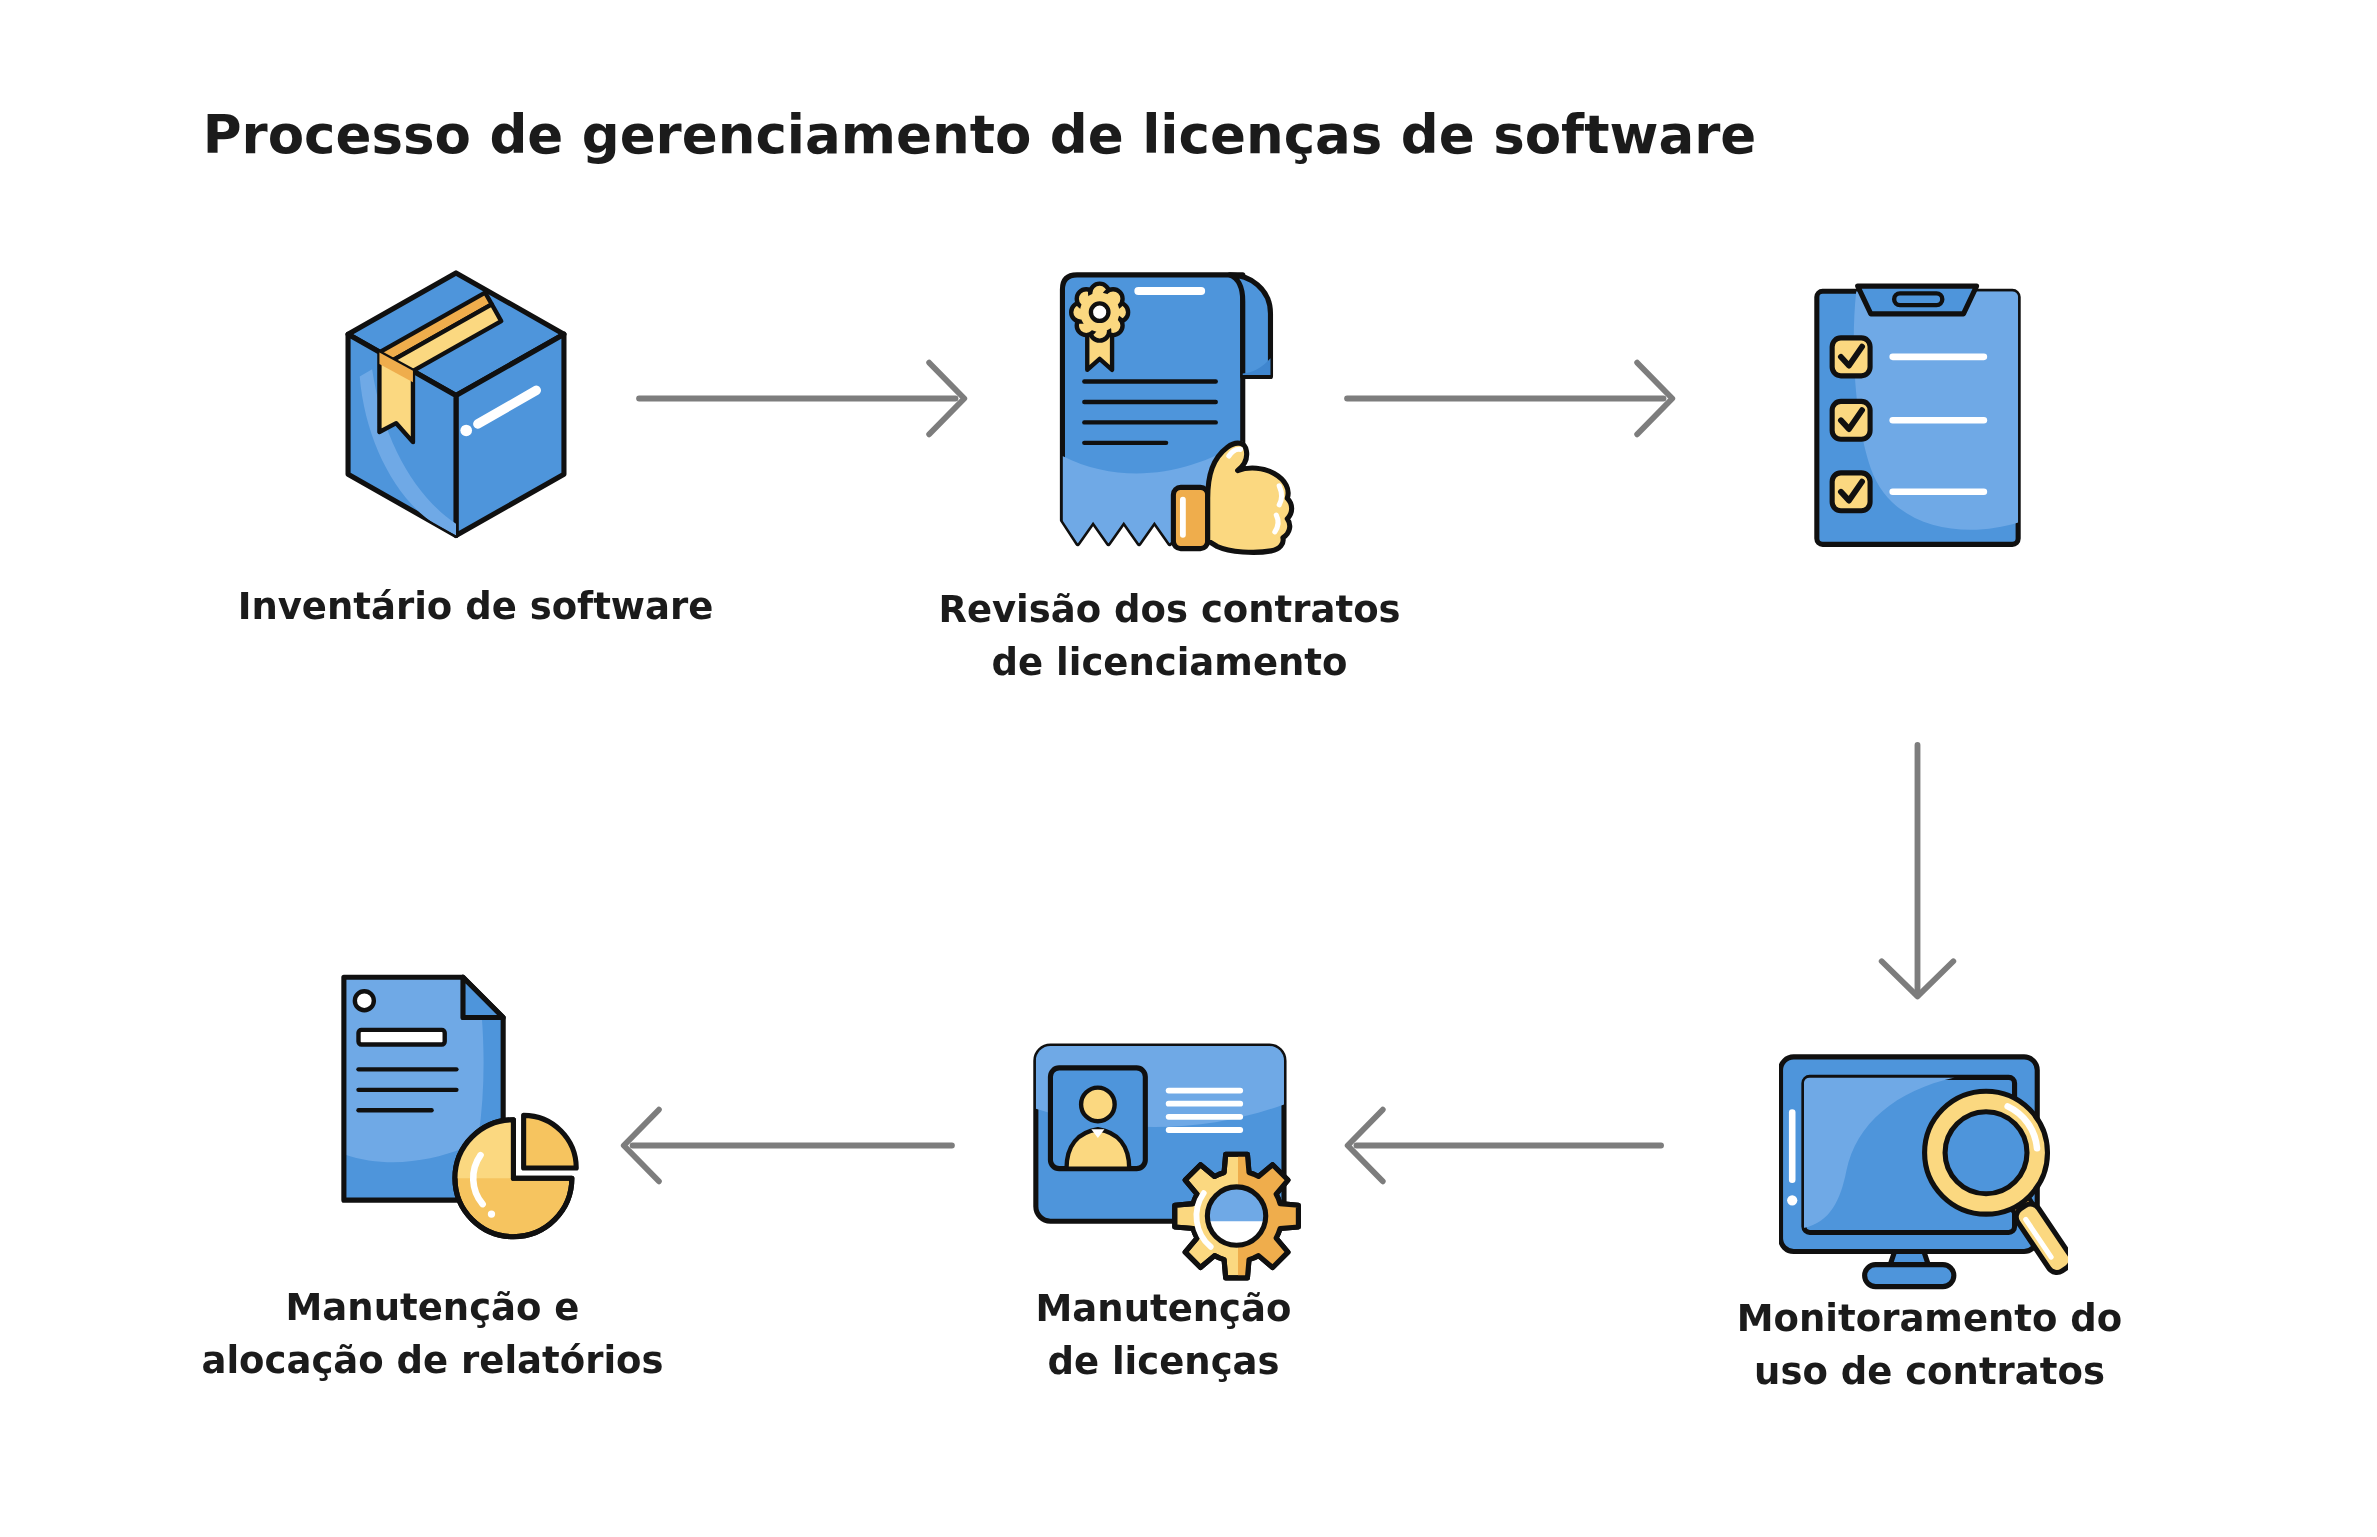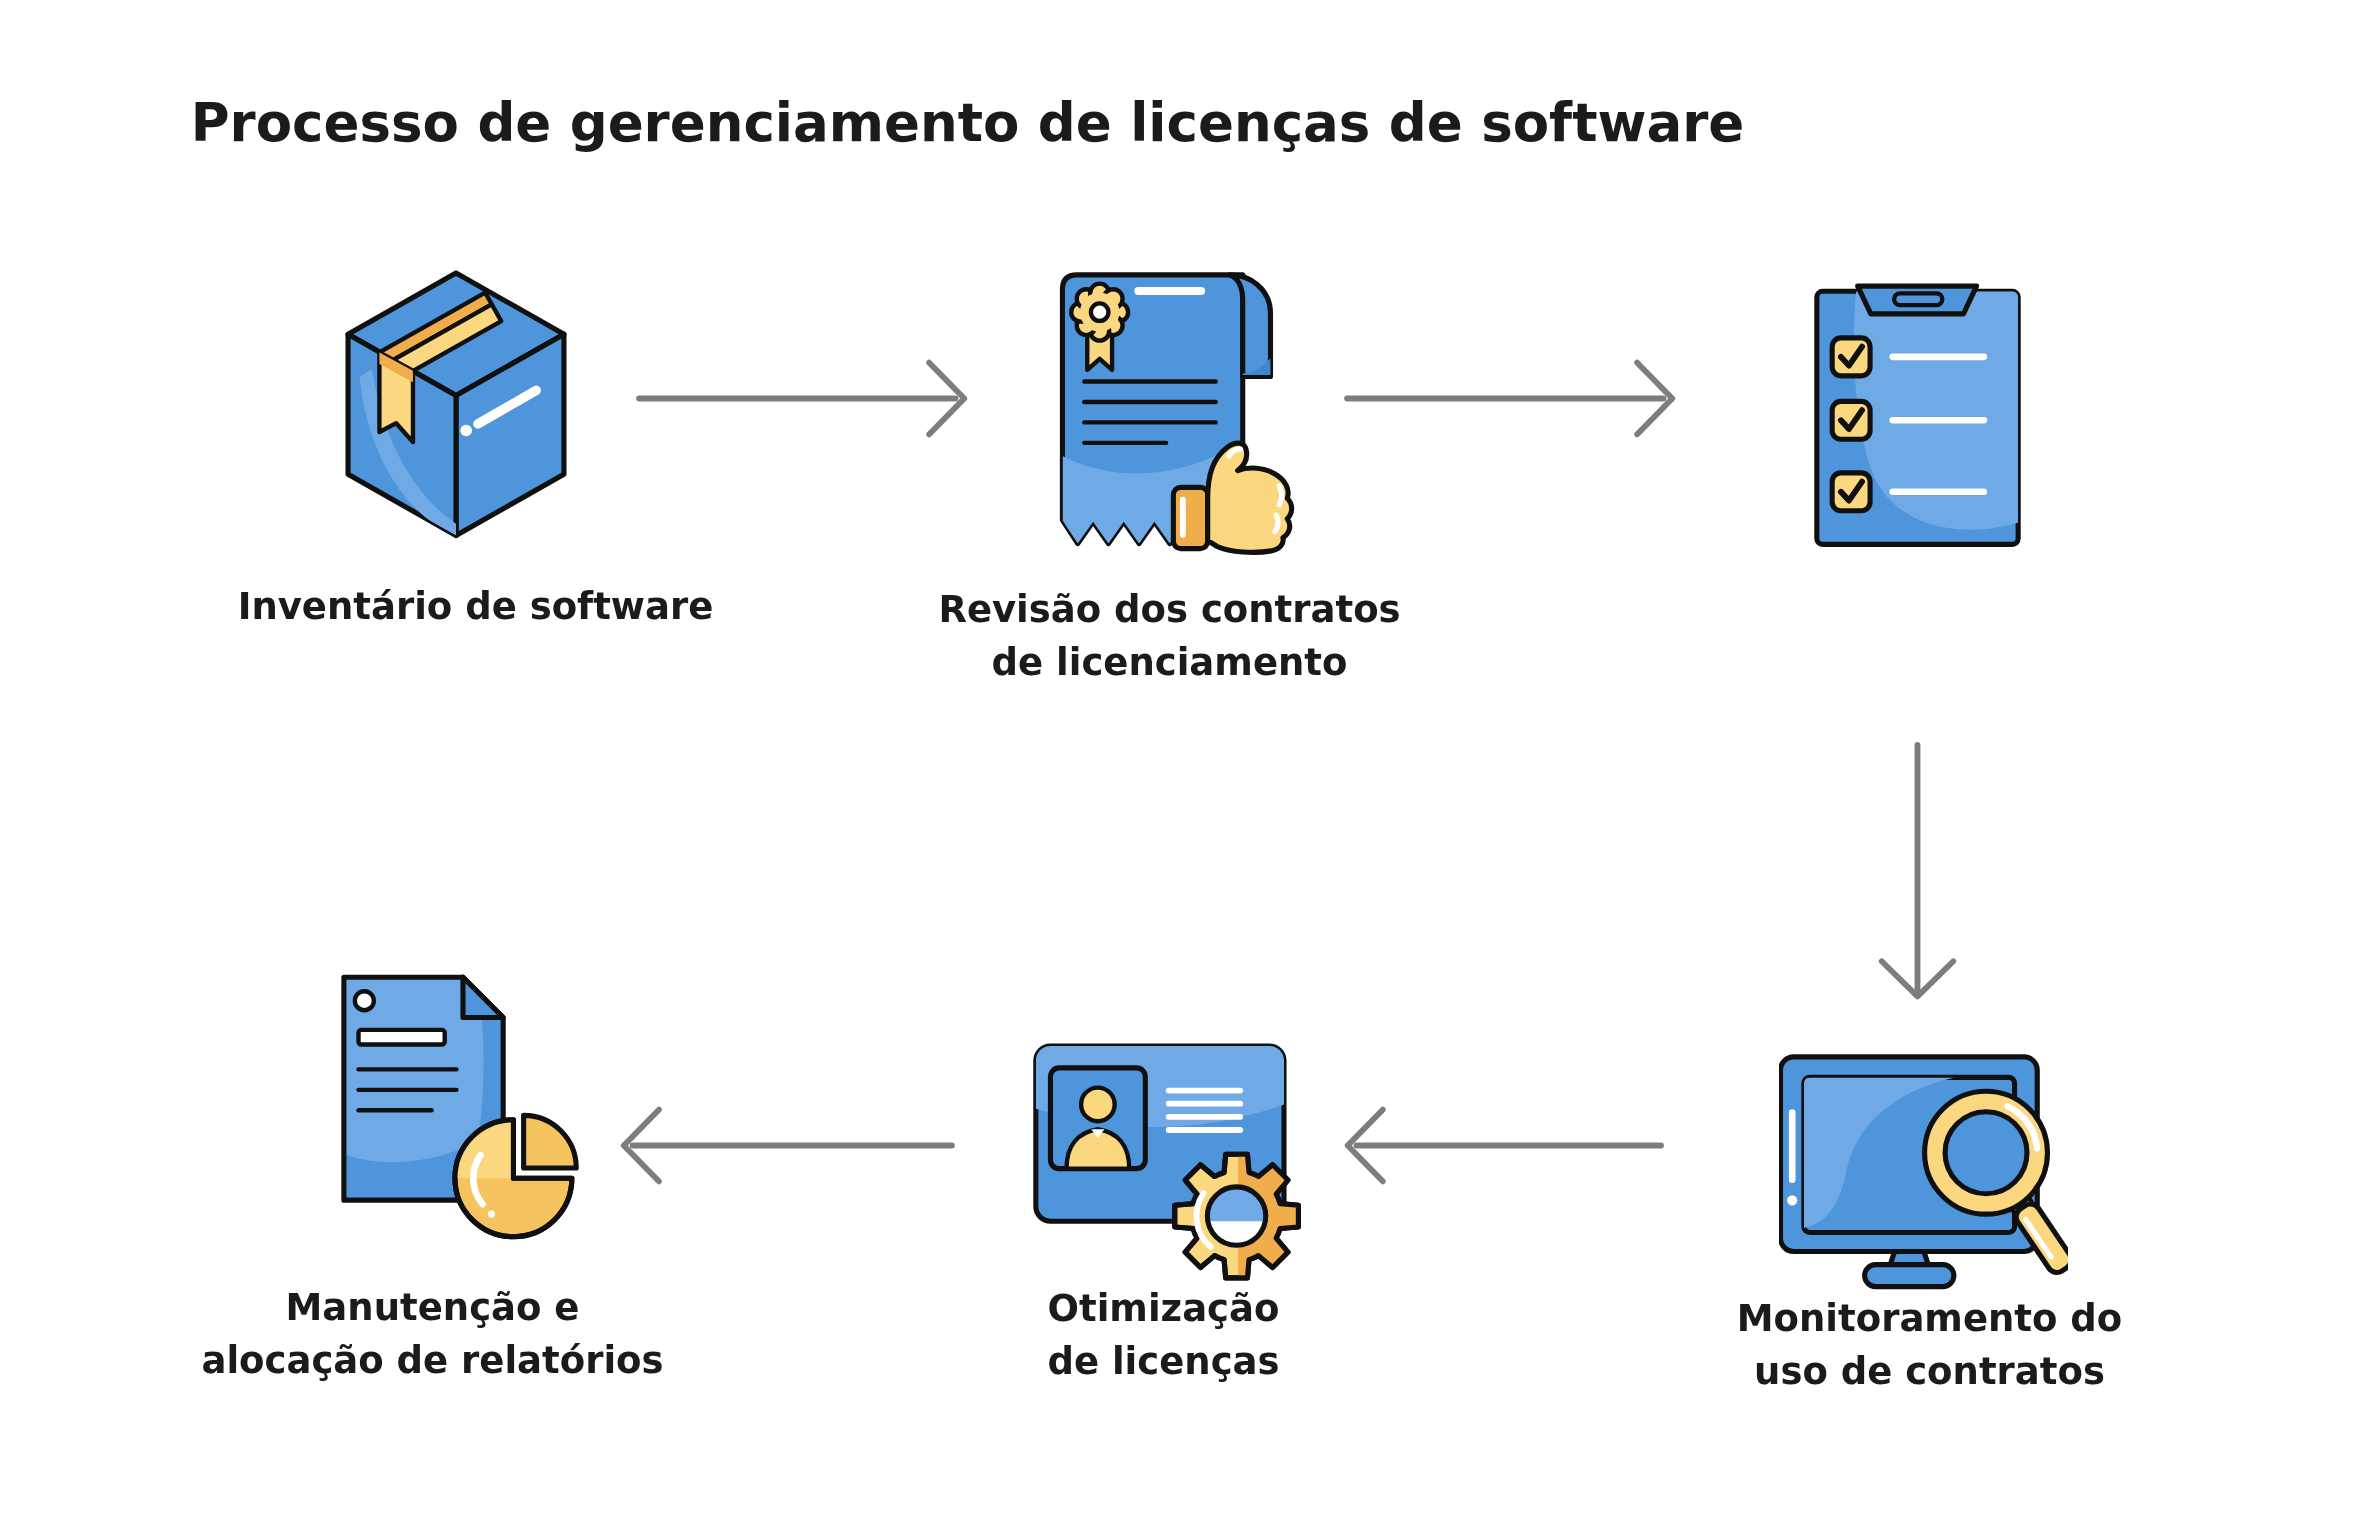--- a/index.html
+++ b/index.html
@@ -5,21 +5,21 @@
 <style>
   html,body{margin:0;padding:0;}
   body{
     width:2377px;height:1538px;
     background:var(--background,#ffffff);
     font-family:"DejaVu Sans","Liberation Sans",sans-serif;
     position:relative;overflow:hidden;
   }
   .canvas{position:absolute;left:0;top:0;width:2377px;height:1538px;}
   .title{
-    position:absolute;left:0;top:94px;width:1935px;margin:0;
+    position:absolute;left:0;top:94px;width:1935px;margin:12px;
     text-align:center;
     font-size:53px;line-height:58px;font-weight:700;
     color:var(--text,#1b1b1b);
     letter-spacing:0px;
   }
   .step-label{
     position:absolute;width:731px;
     text-align:center;
     font-size:37px;line-height:53px;font-weight:700;
     color:var(--text,#1b1b1b);
@@ -284,19 +284,19 @@
   <svg id="arrow-5" class="arrow" viewBox="0 0 480 130">
     <line class="arrow-line" x1="465" y1="65" x2="28" y2="65"></line>
     <polyline class="arrow-line" points="64,16 16,65 64,114"></polyline>
   </svg>
 
   <div id="label-1" class="step-label">Inventário de software</div>
   <div id="label-2" class="step-label">Revisão dos contratos
 de licenciamento</div>
   <div id="label-4" class="step-label">Monitoramento do
 uso de contratos</div>
-  <div id="label-5" class="step-label">Otimização
+  <div id="label-5" class="step-label">Manutenção
 de licenças</div>
   <div id="label-6" class="step-label">Manutenção e
 alocação de relatórios</div>
 
 </div>
 
 
 </body></html>

